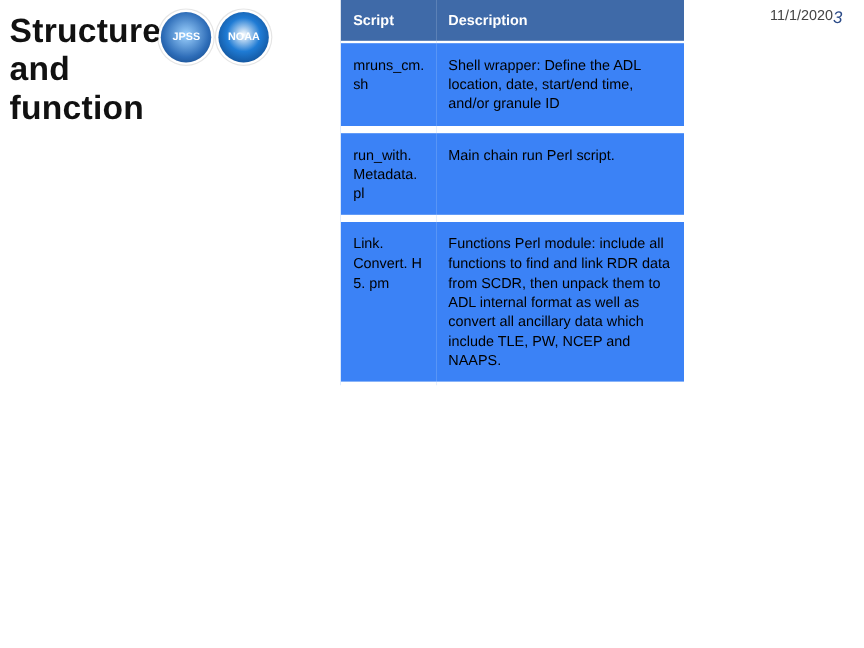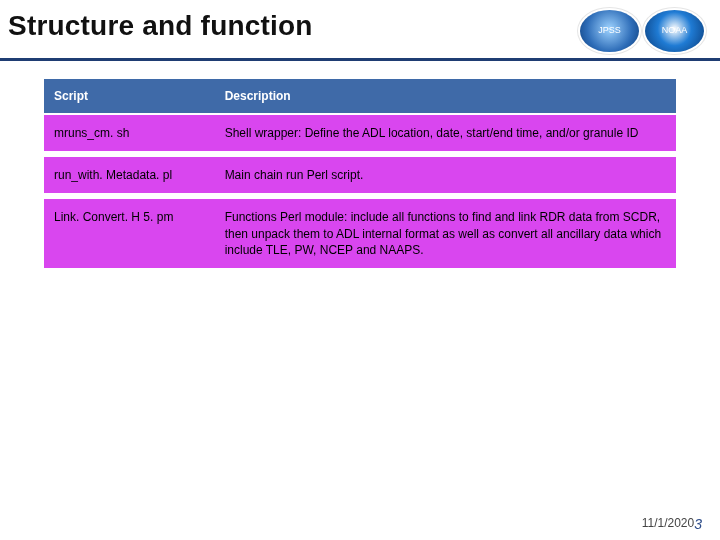--- a/index.html
+++ b/index.html
@@ -1,31 +1,31 @@
 <!DOCTYPE html>
 <html><head>
 <meta charset="utf-8">
 <style>
   * { box-sizing: border-box; margin: 0; padding: 0; }
   html, body { width: 720px; height: 540px; font-family: Arial, Helvetica, sans-serif; background: #fff; color: #000; }
-  .slide { width: 720px; height: 540px; position: relative; display: flex; flex-direction: column; }
+  .slide { width: 720px; height: 540px; position: relative; display: flex; flex-direction: row; }
   .header { display: flex; align-items: flex-start; justify-content: space-between; padding: 10px 16px 0 8px; }
   .title { font-size: 28px; font-weight: 700; letter-spacing: 0.2px; color: #111; }
   .logo-wrap { display: flex; gap: 6px; align-items: center; }
   .rule { height: 3px; background: #1f3d73; margin: 6px 0 18px 0; }
   .content { flex: 1 1 auto; padding: 0 44px; }
   table { width: 100%; border-collapse: collapse; font-size: 12px; }
   thead th { background: #3f6aa8; color: #fff; text-align: left; font-weight: 700; padding: 10px 10px; border-bottom: 2px solid #fff; }
   thead th:first-child { width: 27%; }
-  tbody td { padding: 10px 10px; vertical-align: top; background: #d946ef; border-bottom: 6px solid #fff; line-height: 1.35; }
+  tbody td { padding: 10px 10px; vertical-align: top; background: #3b82f6; border-bottom: 6px solid #fff; line-height: 1.35; }
   tbody td.name { font-family: Arial, Helvetica, sans-serif; }
   .footer { display: flex; justify-content: flex-end; padding: 6px 18px 8px 28px; font-size: 12px; color: #444; }
   .page-num { color: #2c4b88; font-style: italic; font-size: 14px; }
   
-  .logo { width: 59px; height: 42px; border-radius: 50%; display: flex; align-items: center; justify-content: center; font-size: 9px; font-weight: 400; color: #fff; box-shadow: 0 0 0 2px #fff, 0 0 0 3px rgba(0,0,0,0.1); text-align: center; line-height: 1.1; }
+  .logo { width: 42px; height: 42px; border-radius: 50%; display: flex; align-items: center; justify-content: center; font-size: 9px; font-weight: 700; color: #fff; box-shadow: 0 0 0 2px #fff, 0 0 0 3px rgba(0,0,0,0.1); text-align: center; line-height: 1.1; }
   .logo.jpss { background: radial-gradient(circle at 50% 45%, #9fd3ff 0%, #2e6db8 60%, #0a3a77 100%); }
   .logo.noaa { background: radial-gradient(circle at 50% 45%, #ffffff 0%, #1f7bd4 45%, #0a3a77 100%); }
 </style>
 </head>
 <body>
 
 <div class="slide">
   <div class="header">
     <div class="title">Structure and function</div>
     <div class="logo-wrap">

